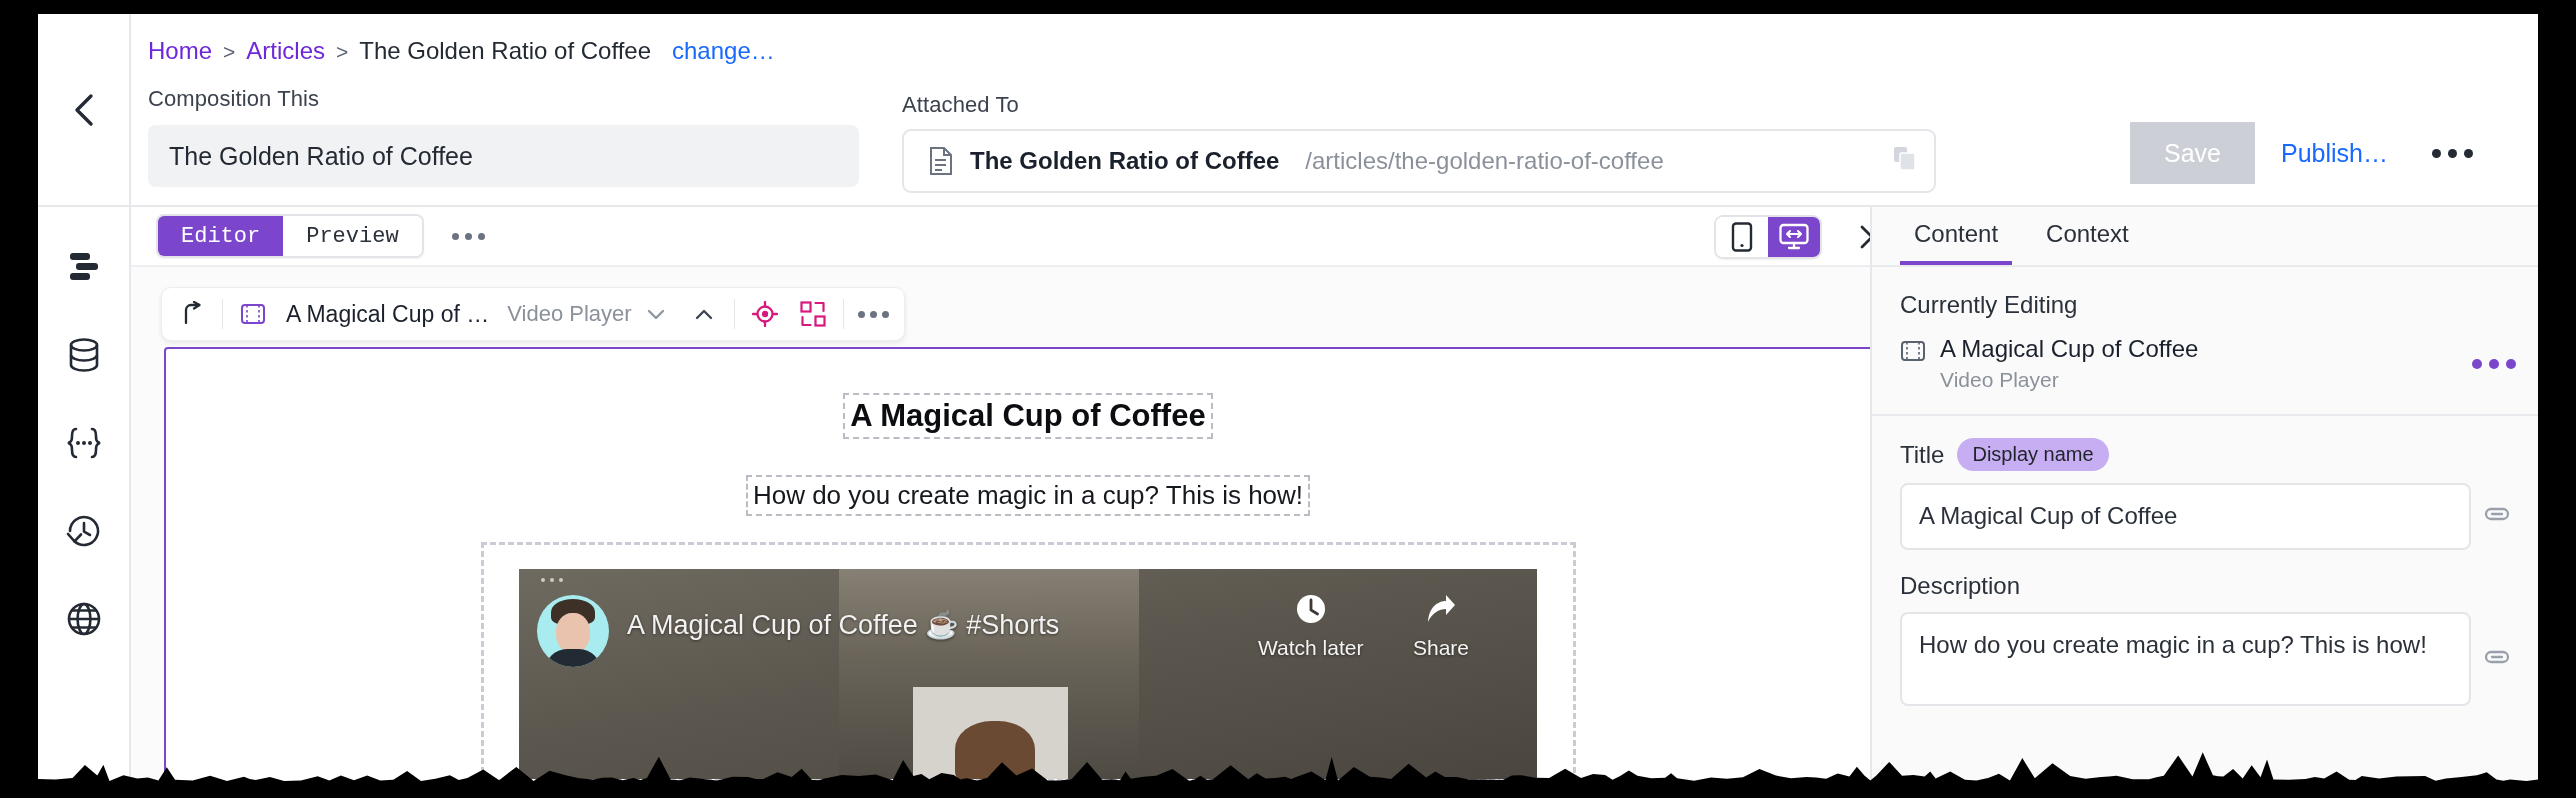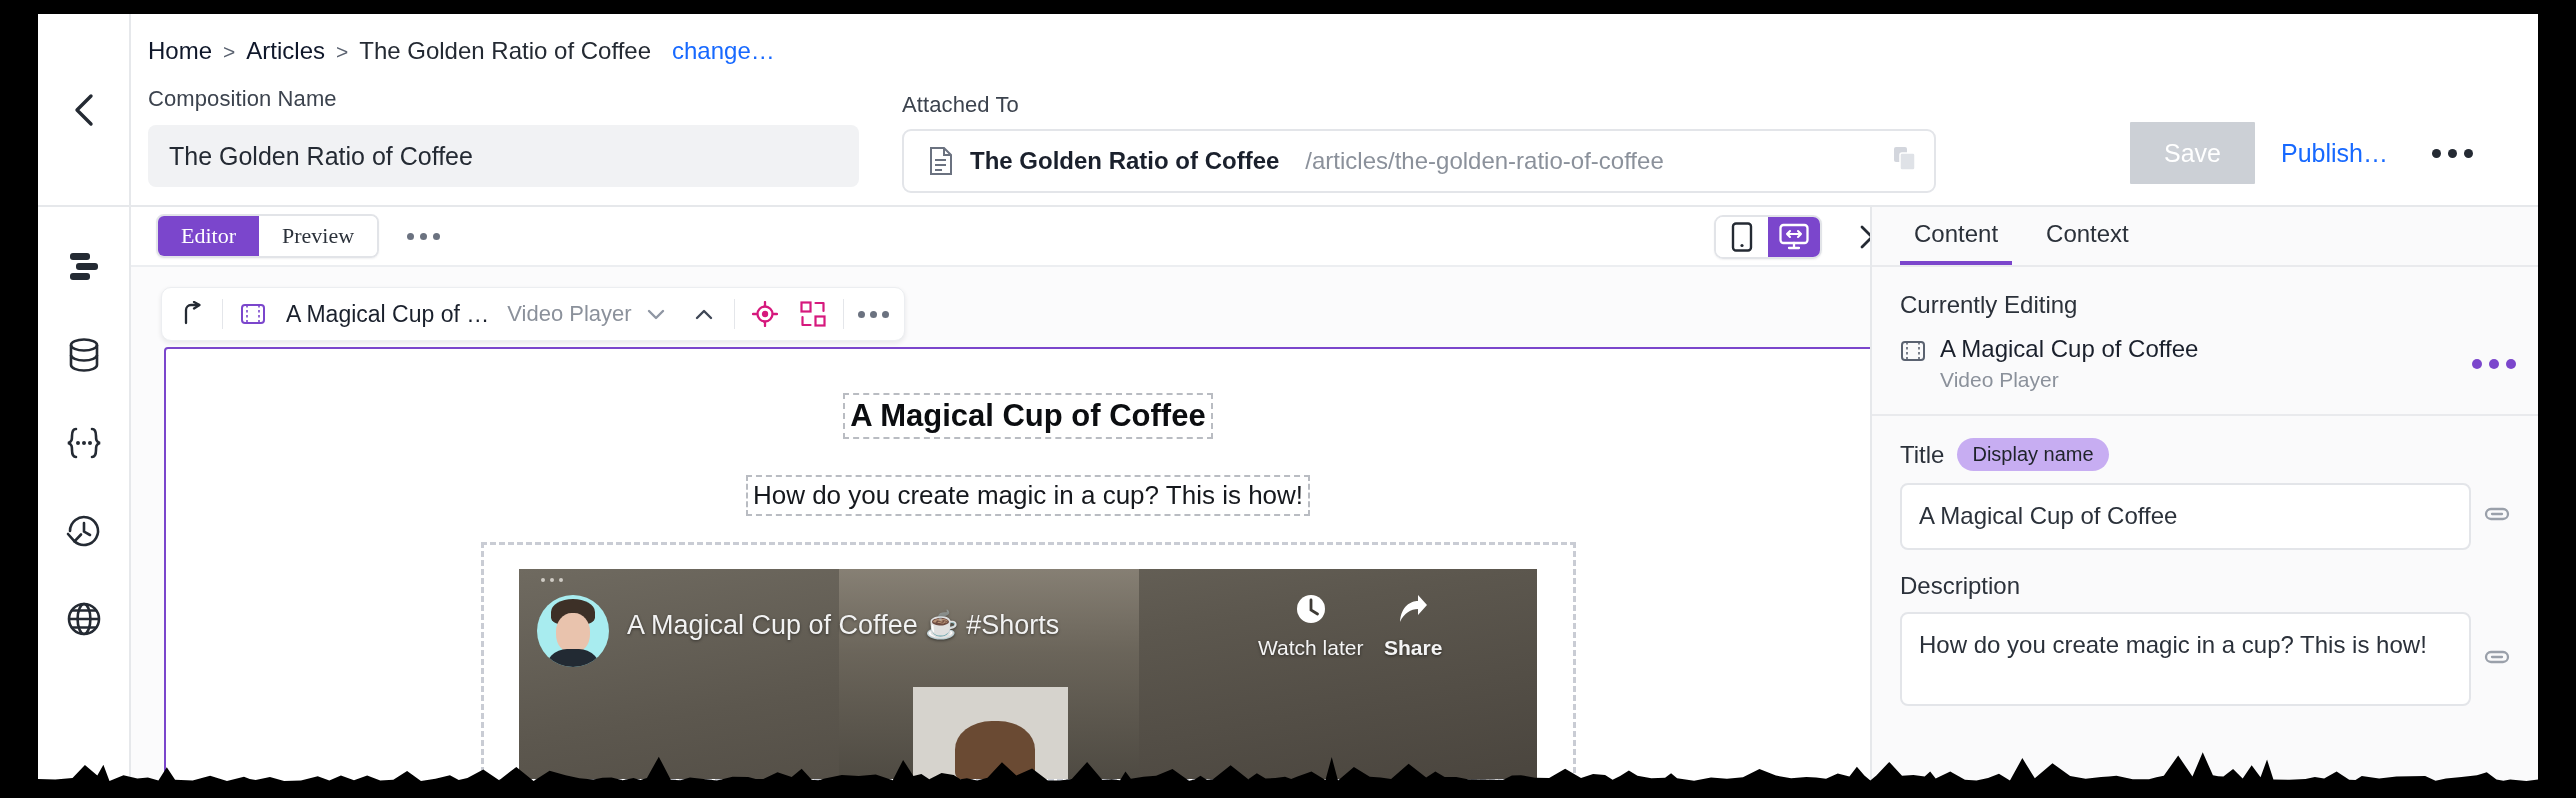--- a/index.html
+++ b/index.html
@@ -33,21 +33,21 @@
     display: flex; align-items: center; justify-content: center;
   }
   #back-chevron { cursor: pointer; }
 
   #breadcrumb {
     position: absolute; left: 110px; top: 23px;
     display: flex; align-items: baseline; gap: 11px;
     font-size: 24px; color: #242a33;
     white-space: nowrap;
   }
-  .crumb-link { color: #0f172a; cursor: pointer; }
+  .crumb-link { color: #6d28d9; cursor: pointer; }
   .crumb-sep { color: #5a6270; font-size: 21px; }
   .crumb-static { color: #242a33; }
   .crumb-change { color: #1769ff; cursor: pointer; margin-left: 10px; }
 
   .field-label {
     font-size: 22px; color: #3c434e; letter-spacing: 0.1px;
   }
 
   #comp-block { position: absolute; left: 110px; top: 72px; width: 711px; }
   #comp-input {
@@ -129,21 +129,21 @@
     padding-left: 25px;
   }
   #mode-switch {
     display: flex; align-items: stretch;
     border: 2px solid #e2e4e8; border-radius: 8px;
     overflow: hidden; height: 44px;
     box-shadow: 0 1px 2px rgba(20,25,35,.06);
   }
   .mode-btn {
     border: none; background: #ffffff;
-    font-family: Liberation Serif, serif; font-size: 22px; color: #2b313a;
+    font-family: Liberation Mono, monospace; font-size: 22px; color: #2b313a;
     padding: 0 23px; cursor: pointer;
   }
   .mode-btn.active { background: #7b46cc; color: #ffffff; }
   #toolbar-more { display: flex; gap: 6px; margin-left: 28px; cursor: pointer; }
   #toolbar-more i { width: 7px; height: 7px; border-radius: 50%; background: #6b7280; display: block; }
 
   #viewport-switch {
     position: absolute; right: 103px; top: 8px;
     display: flex; align-items: stretch; height: 44px;
     border: 2px solid #e2e4e8; border-radius: 9px; overflow: hidden;
@@ -238,21 +238,21 @@
     text-shadow: 0 1px 3px rgba(0,0,0,.5);
     white-space: nowrap;
   }
   .vt-action {
     position: absolute; top: 23px;
     display: flex; flex-direction: column; align-items: center; gap: 10px;
     color: #f4f4f4; font-size: 21px; cursor: pointer;
     text-shadow: 0 1px 3px rgba(0,0,0,.5);
   }
   #vt-watch { left: 739px; }
-  #vt-share { left: 865px; font-weight: bold; }
+  #vt-share { left: 894px; }
   #vt-dots { position: absolute; left: 22px; top: 9px; display: flex; gap: 5px; }
   #vt-dots i { width: 4px; height: 4px; border-radius: 50%; background: #cfcbc4; display: block; }
 
   
   #right-panel {
     position: absolute; right: 0; top: 193px;
     width: 668px; bottom: 0;
     background: #fafafb;
     border-left: 2px solid #e6e8eb;
   }
@@ -328,21 +328,21 @@
     <div id="breadcrumb">
       <span class="crumb-link">Home</span>
       <span class="crumb-sep">&gt;</span>
       <span class="crumb-link">Articles</span>
       <span class="crumb-sep">&gt;</span>
       <span class="crumb-static">The Golden Ratio of Coffee</span>
       <span class="crumb-change">change…</span>
     </div>
 
     <div id="comp-block">
-      <div class="field-label">Composition Name</div>
+      <div class="field-label">Composition This</div>
       <div id="comp-input">The Golden Ratio of Coffee</div>
     </div>
 
     <div id="attached-block">
       <div class="field-label">Attached To</div>
       <div id="attached-box">
         <span id="attached-doc-icon">
           <svg width="26" height="30" viewBox="0 0 26 30">
             <path d="M3 2h13l7 7v19H3z" fill="none" stroke="#6b7280" stroke-width="2"></path>
             <path d="M16 2v7h7" fill="none" stroke="#6b7280" stroke-width="2"></path>

